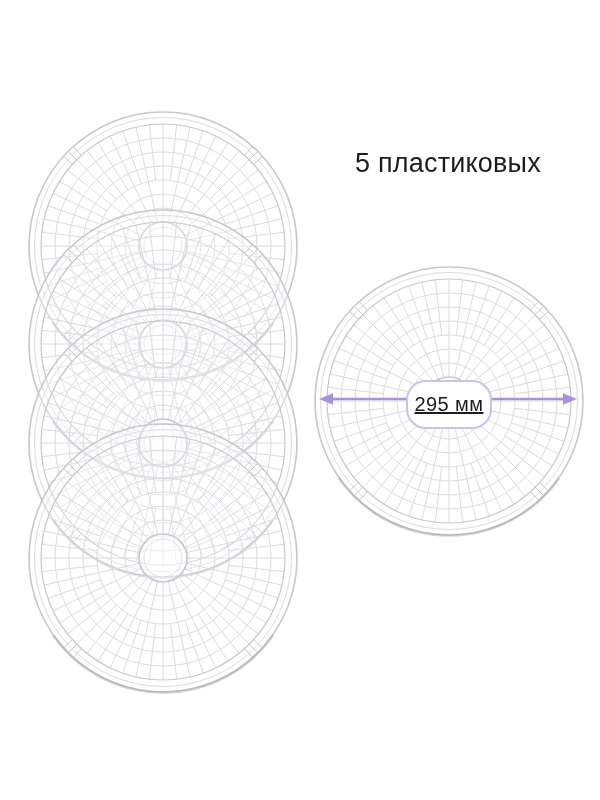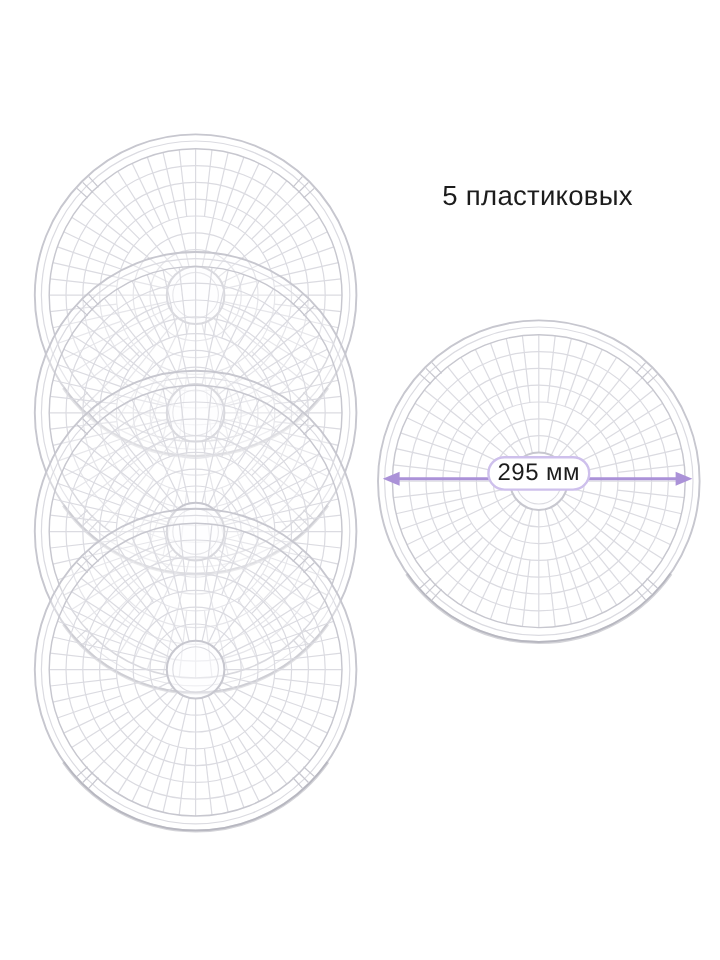--- a/index.html
+++ b/index.html
@@ -4,30 +4,30 @@
 <style>
   html,body{margin:0;padding:0;background:#fff;}
   .canvas{
     position:relative;width:600px;height:800px;overflow:hidden;
     background:var(--bg,#ffffff);
     font-family:"Liberation Sans",sans-serif;
   }
   .illu{position:absolute;left:0;top:0;}
   .title{
     position:absolute;left:298px;top:149px;width:300px;z-index:2;
-    text-align:center;font-size:23px;line-height:28px;font-weight:500;
+    text-align:center;font-size:27px;line-height:28px;font-weight:500;
     color:var(--text,#1c1c1c);letter-spacing:0.2px;
   }
   .title .tline{display:block;}
   .pill{
-    position:absolute;left:406px;top:380px;width:86px;height:29px;z-index:3;
+    position:absolute;left:406px;top:380px;width:86px;height:49px;z-index:3;
     box-sizing:border-box;background:#ffffff;
     border:2px solid var(--pill-border,#cec0ec);border-radius:20px;
     display:flex;align-items:center;justify-content:center;
-    font-size:20px;font-weight:500;color:var(--text,#1c1c1c);letter-spacing:0.4px;
+    font-size:20px;font-weight:500;color:var(--text,#1c1c1c);letter-spacing:0.4px;text-decoration:underline;
   }
 </style>
 </head>
 <body>
 
 <div class="canvas">
 
   <svg id="illu" class="illu" width="600" height="800" viewBox="0 0 600 800">
       <g>
         <circle cx="163" cy="246" r="134" fill="rgba(255,255,255,0.32)" stroke="none"></circle>

